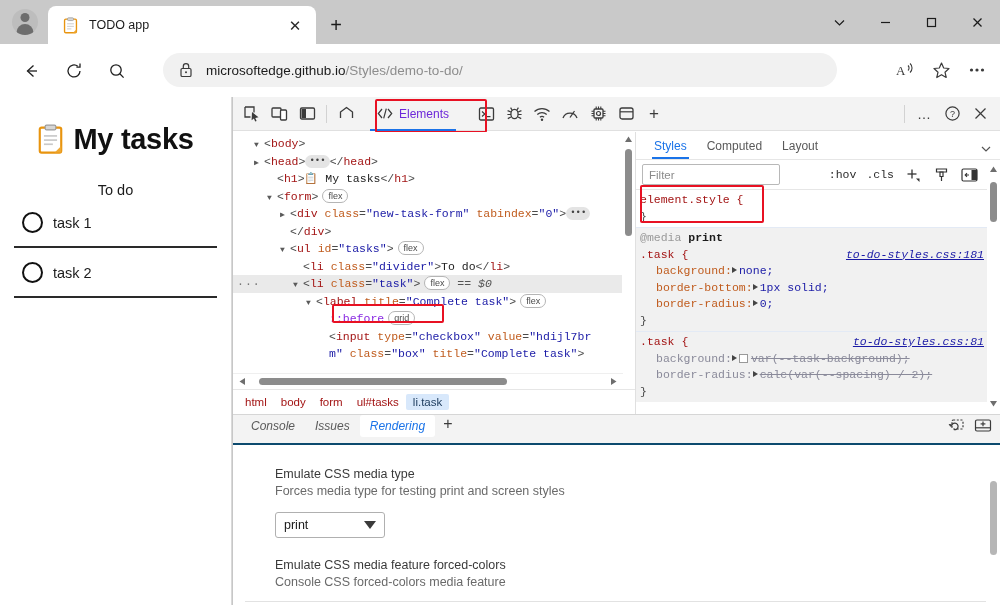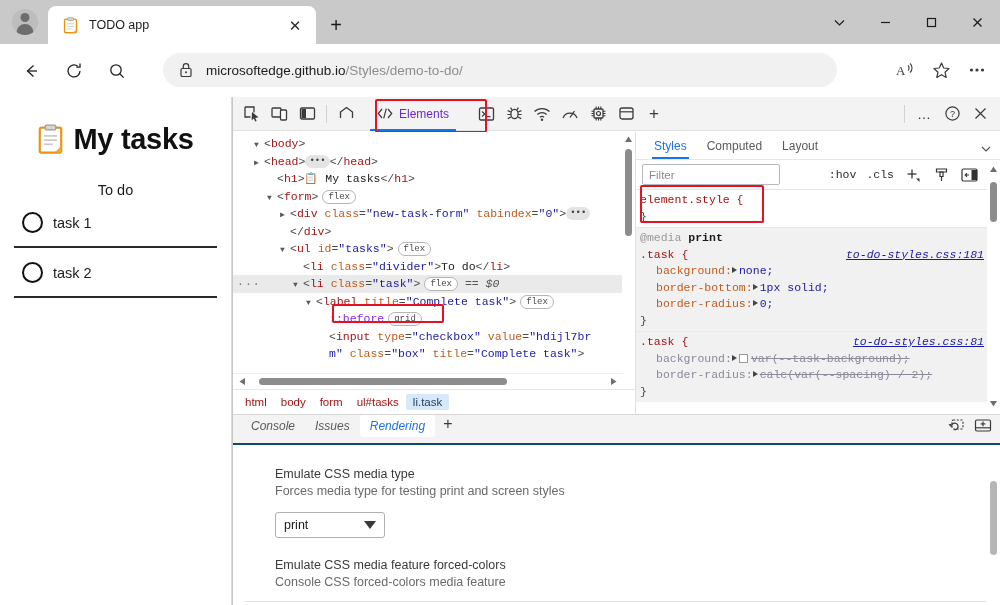--- a/index.html
+++ b/index.html
@@ -155,21 +155,21 @@
   }
   .dom-line { padding-left: 8px; height: 17.5px; position: relative; }
   .dom-line.sel { background: #eaeaea; }
   .tagname { color: #a31515; }
   .punc { color: #4a4a4a; }
   .attrname { color: #c05c1e; }
   .attrval { color: #1a1aa6; }
   .txtnode { color: #222; }
   .arrow { color: #5a5a5a; display: inline-block; width: 10px; }
   .badge {
-    display: inline-block; font-size: 9px; font-family: Liberation Mono, monospace;
+    display: inline-block; font-size: 9px; font-family: Liberation Sans, sans-serif;
     border: 1px solid #b5b5b5; border-radius: 7px; padding: 0 5px;
     color: #4b4b4b; background: #fff; line-height: 12px; vertical-align: 1px;
   }
   .ellip {
     display: inline-block; background: #e4e4e4; border-radius: 8px;
     font-size: 9px; line-height: 10px; padding: 1px 4px 2px; color: #444;
     vertical-align: 2px;
   }
   .pseudo { color: #8a2be2; }
   .dollar { color: #555; font-style: italic; }

